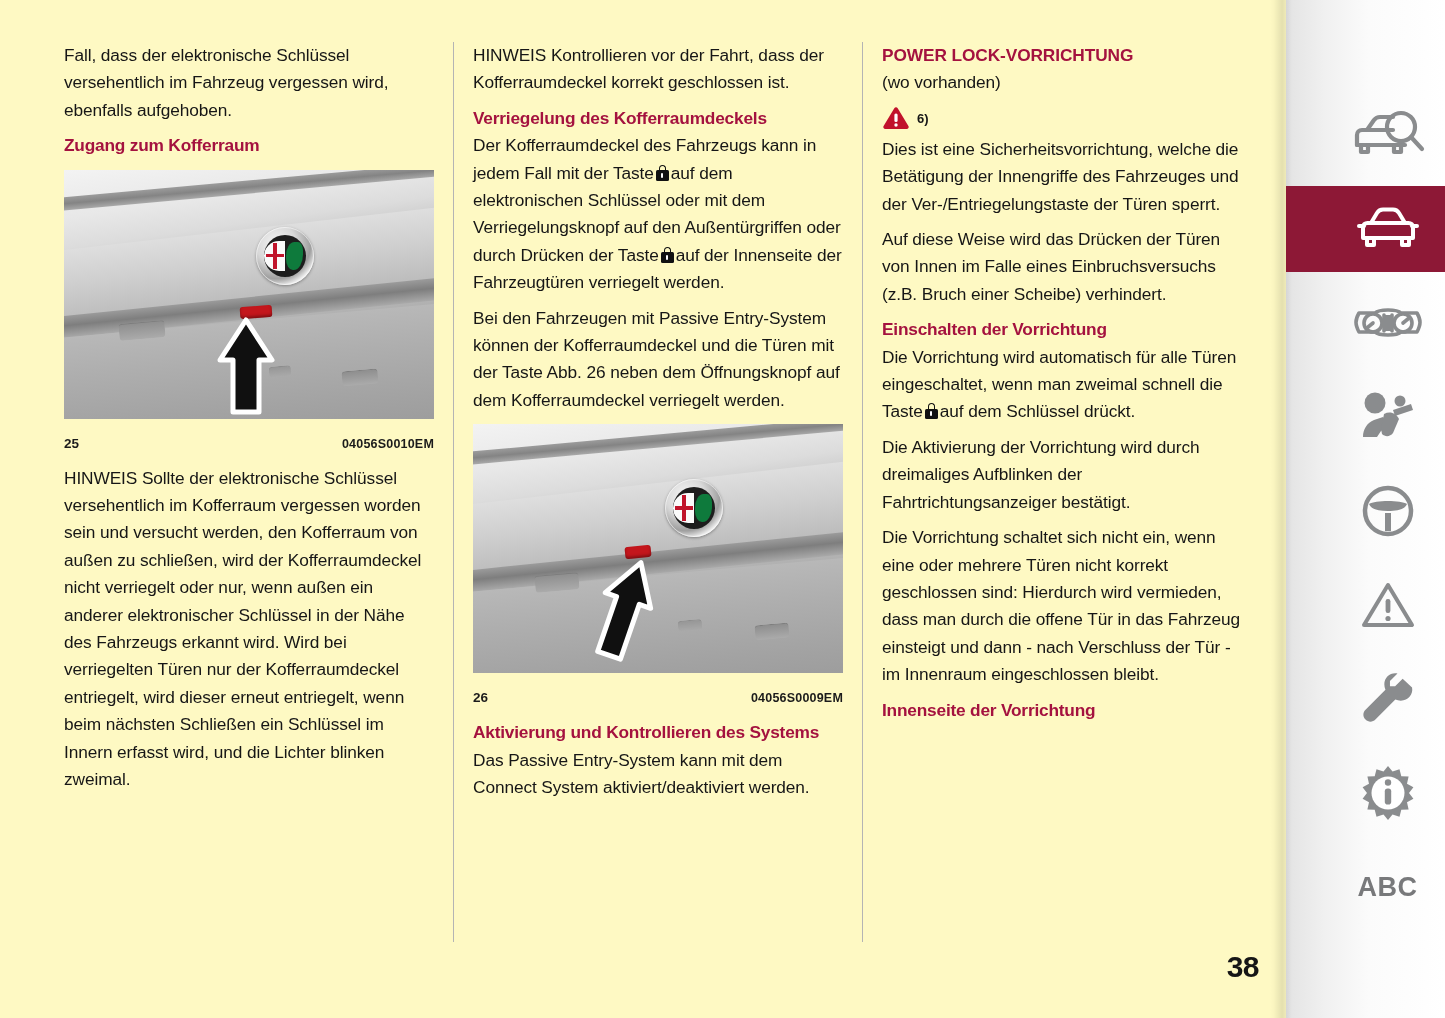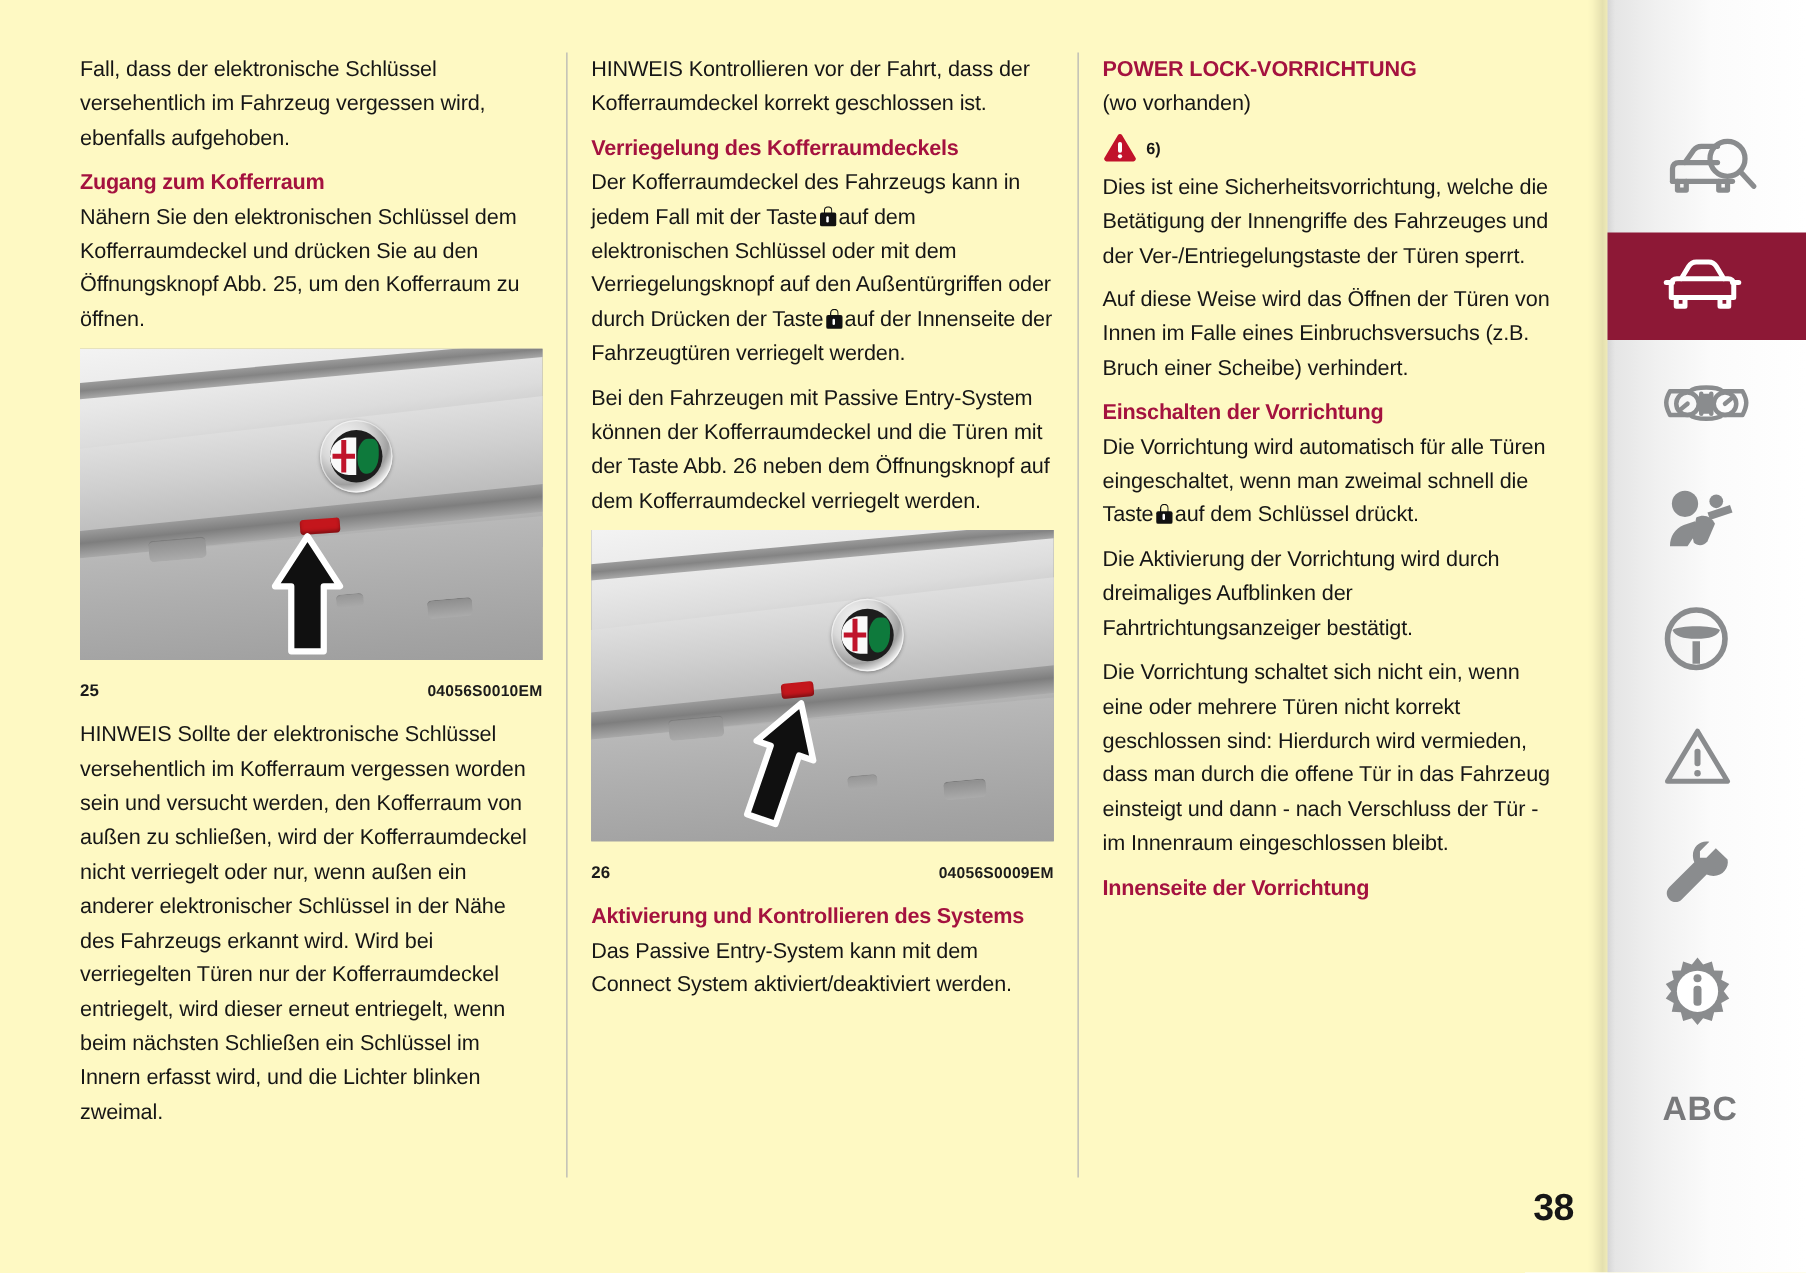--- a/index.html
+++ b/index.html
@@ -206,21 +206,21 @@
   .sb-bg {
     position: absolute; left: 16px; top: 0; right: 0; height: 100%;
     background: linear-gradient(90deg, #e3e3e3 0%, #f0f0f0 24%, #fbfbfb 52%, #ffffff 100%);
   }
   .sb-items {
     position: absolute; left: 16px; top: 0; right: 0; height: 100%;
   }
   .sb-item {
     position: absolute; left: 0; right: 0;
     height: 86px;
-    display: flex; align-items: center;  padding-left: 44px;
+    display: flex; align-items: center; justify-content: center; padding-left: 44px;
   }
   .sb-item.active { background: #8d1836; }
   .sb-item svg { display: block; }
   .sb-abc {
     font-size: 27px; font-weight: bold; color: #78797b;
     letter-spacing: 0.5px;
   }
 
   
   .pagenum {
@@ -234,21 +234,20 @@
 <body>
 
 <div class="page">
 
   <div class="columns">
 
     <div class="col">
       <div class="col-inner">
         <p class="body">Fall, dass der elektronische Schlüssel versehentlich im Fahrzeug vergessen wird, ebenfalls aufgehoben.</p>
         <h3 class="sub">Zugang zum Kofferraum</h3>
-        <p class="body tight">Nähern Sie den elektronischen Schlüssel dem Kofferraumdeckel und drücken Sie au den Öffnungsknopf Abb. 25, um den Kofferraum zu öffnen.</p>
 
         <div class="figure">
           <div class="fig-img">
             <div class="photo-sky"></div>
             <div class="seam1"></div>
             <div class="lidtop"></div>
             <div class="lidlip"></div>
             <div class="lidface"></div>
             <div class="recess" style="left:55px; top:152px; width:46px; height:17px; transform:rotate(-5deg);"></div>
             <div class="recess" style="left:278px; top:200px; width:36px; height:15px; transform:rotate(-5deg);"></div>
@@ -331,21 +330,21 @@
         <div class="warnline">
           <svg class="warn-tri" viewBox="0 0 28 25">
             <path d="M12.3 2.2 L1.6 20.1 a2 2 0 0 0 1.7 3 L24.7 23.1 a2 2 0 0 0 1.7-3 L15.7 2.2 a2 2 0 0 0-3.4 0 Z" fill="#c1122b"></path>
             <rect x="12.4" y="7.5" width="3.2" height="8.6" rx="1.5" fill="#ffffff"></rect>
             <circle cx="14" cy="19" r="1.7" fill="#ffffff"></circle>
           </svg>
           <span class="warn-num">6)</span>
         </div>
 
         <p class="body">Dies ist eine Sicherheitsvorrichtung, welche die Betätigung der Innengriffe des Fahrzeuges und der Ver-/Entriegelungstaste der Türen sperrt.</p>
-        <p class="body">Auf diese Weise wird das Öffnen der Türen von Innen im Falle eines Einbruchsversuchs (z.B. Bruch einer Scheibe) verhindert.</p>
+        <p class="body">Auf diese Weise wird das Drücken der Türen von Innen im Falle eines Einbruchsversuchs (z.B. Bruch einer Scheibe) verhindert.</p>
 
         <h3 class="sub">Einschalten der Vorrichtung</h3>
         <p class="body tight"><span>Die Vorrichtung wird automatisch für alle Türen eingeschaltet, wenn man zweimal schnell die Taste</span><span class="lockicon"><span class="shackle"></span><span class="bodyb"></span><span class="keyhole"></span></span><span>auf dem Schlüssel drückt.</span></p>
 
         <p class="body">Die Aktivierung der Vorrichtung wird durch dreimaliges Aufblinken der Fahrtrichtungsanzeiger bestätigt.</p>
         <p class="body">Die Vorrichtung schaltet sich nicht ein, wenn eine oder mehrere Türen nicht korrekt geschlossen sind: Hierdurch wird vermieden, dass man durch die offene Tür in das Fahrzeug einsteigt und dann - nach Verschluss der Tür - im Innenraum eingeschlossen bleibt.</p>
 
         <h3 class="sub">Innenseite der Vorrichtung</h3>
       </div>
     </div>

